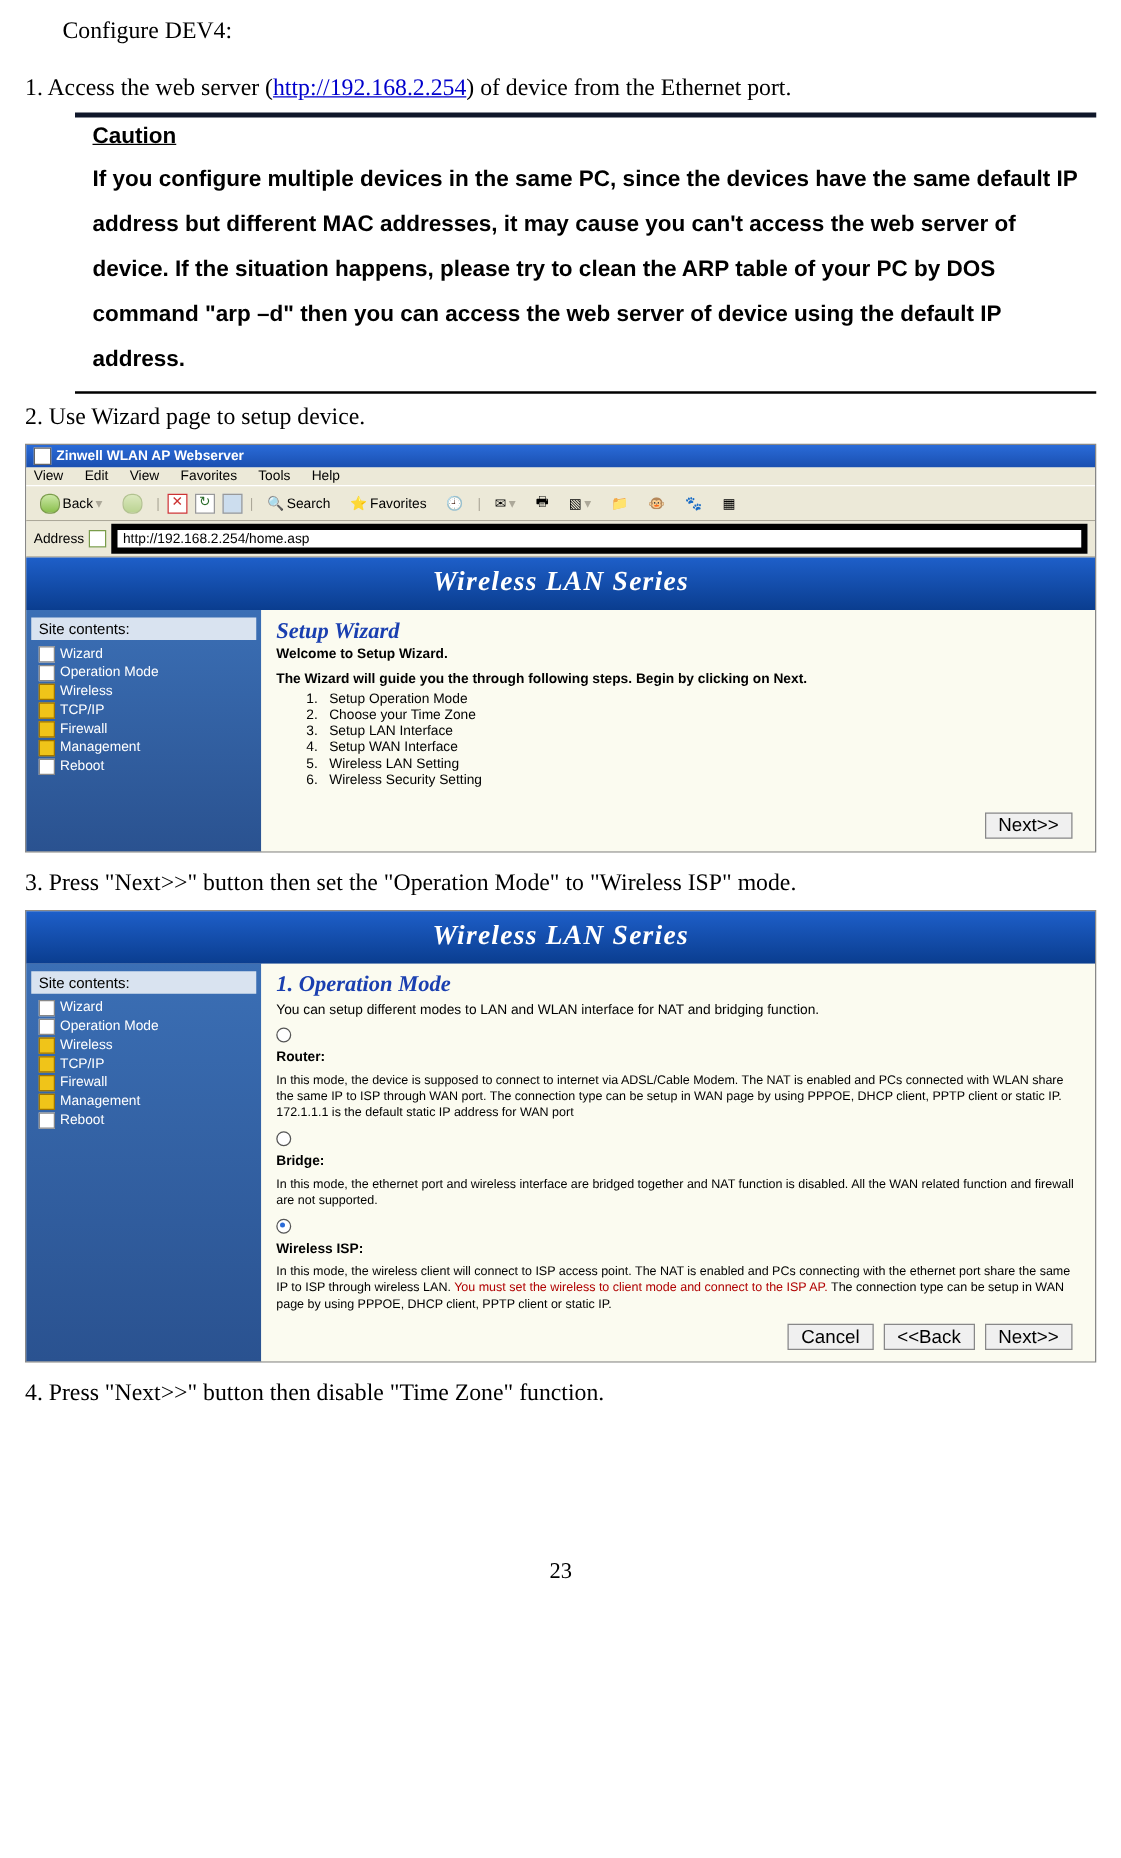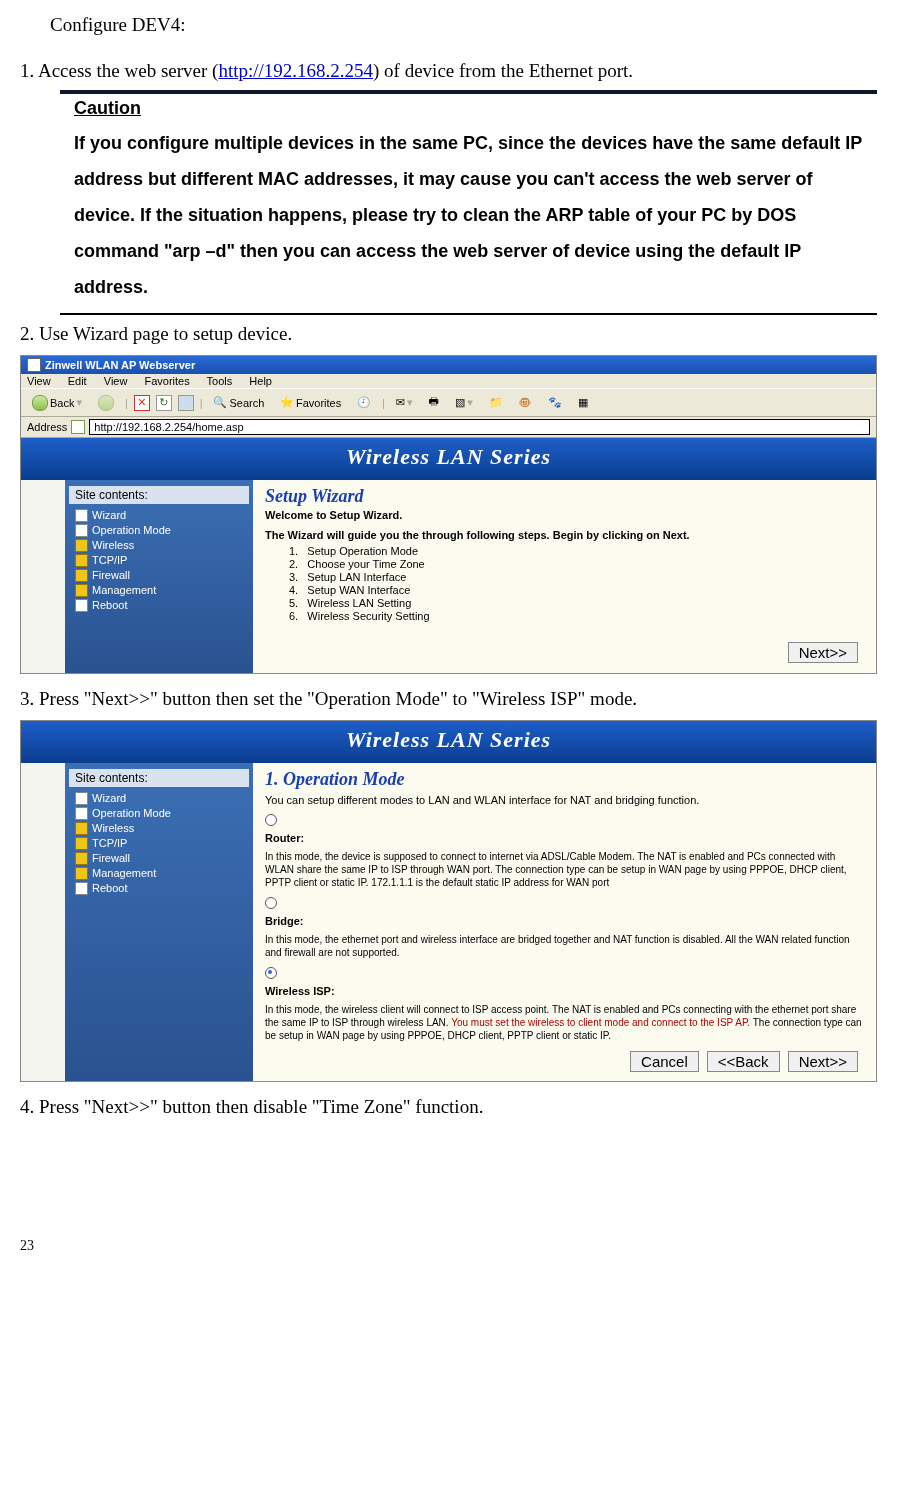--- a/index.html
+++ b/index.html
@@ -79,31 +79,31 @@
   .tb-square {
     width:14px;height:14px;display:inline-block;
     border:1px solid #999;background:#fff;
   }
   .ss-addressbar {
     background:#ece9d8; padding:2px 6px; font-size:11px;
     display:flex; align-items:center; gap:4px;
     border-bottom:1px solid #aca899;
   }
   .addr-input {
-    flex:1; background:#fff; border:1px solid #000000;
+    flex:1; background:#fff; border:5px solid #000000;
     padding:1px 4px; font-size:11px;
   }
   .banner {
     background:linear-gradient(#1e5fc9, #0a3d8f);
     color:#fff; text-align:center; font-style:italic;
     font-weight:bold; font-size:22px; padding:6px 0 10px 0;
     font-family: "Times New Roman", serif;
     letter-spacing:1px;
   }
-  .ss-body { display:flex;margin-left:44px; }
+  .ss-body { display:flex; }
   .sidebar {
     width:180px;
     background:linear-gradient(#3b6fb5,#2a5290);
     color:#fff;
     padding:6px 4px 40px 4px;
     font-size:11px;
   }
   .sidebar-title {
     background:#d9e3f0; color:#000; padding:2px 6px;
     font-size:12px; margin-bottom:4px;
@@ -140,21 +140,21 @@
     content:""; display:block;width:4px;height:4px;border-radius:50%;
     background:#2a6bd8; margin:2px;
   }
   .radio-label { font-weight:bold; font-size:11px; width:80px; }
   .radio-desc { font-size:10px; flex:1; line-height:1.3; }
   .red { color:#b00000; }
   .footer-btns {
     text-align:right; padding:3px 6px; background:#fbfbf0;
     display:flex; justify-content:flex-end; gap:8px;
   }
-  .page-num { margin-top:120px; font-size:14px;}
+  .page-num { text-align:center; margin-top:120px; font-size:18px;}
   .sep { color:#aca899; }
 </style>
 </head>
 <body>
 
 <div class="section-title">Configure DEV4:</div>
 
 <div class="step">
   <span>1. Access the web server (</span><a class="link">http://192.168.2.254</a><span>) of device from the Ethernet port.</span>
 </div>

